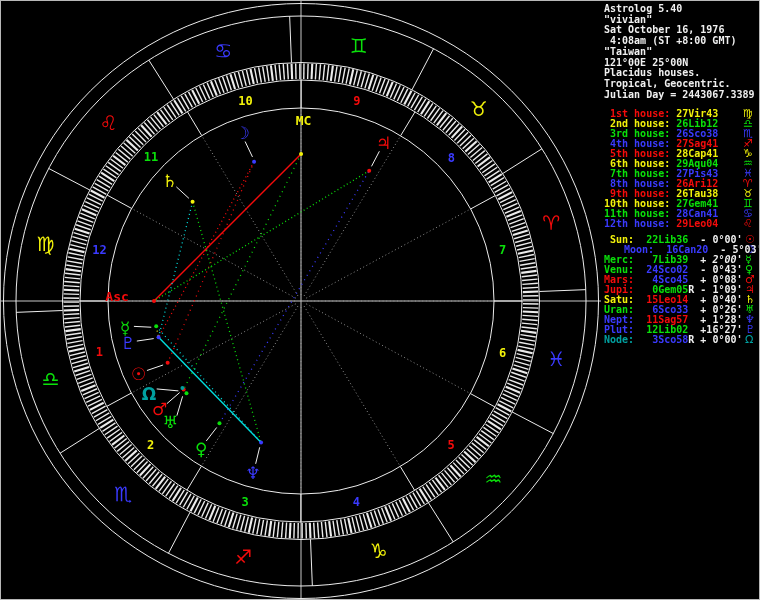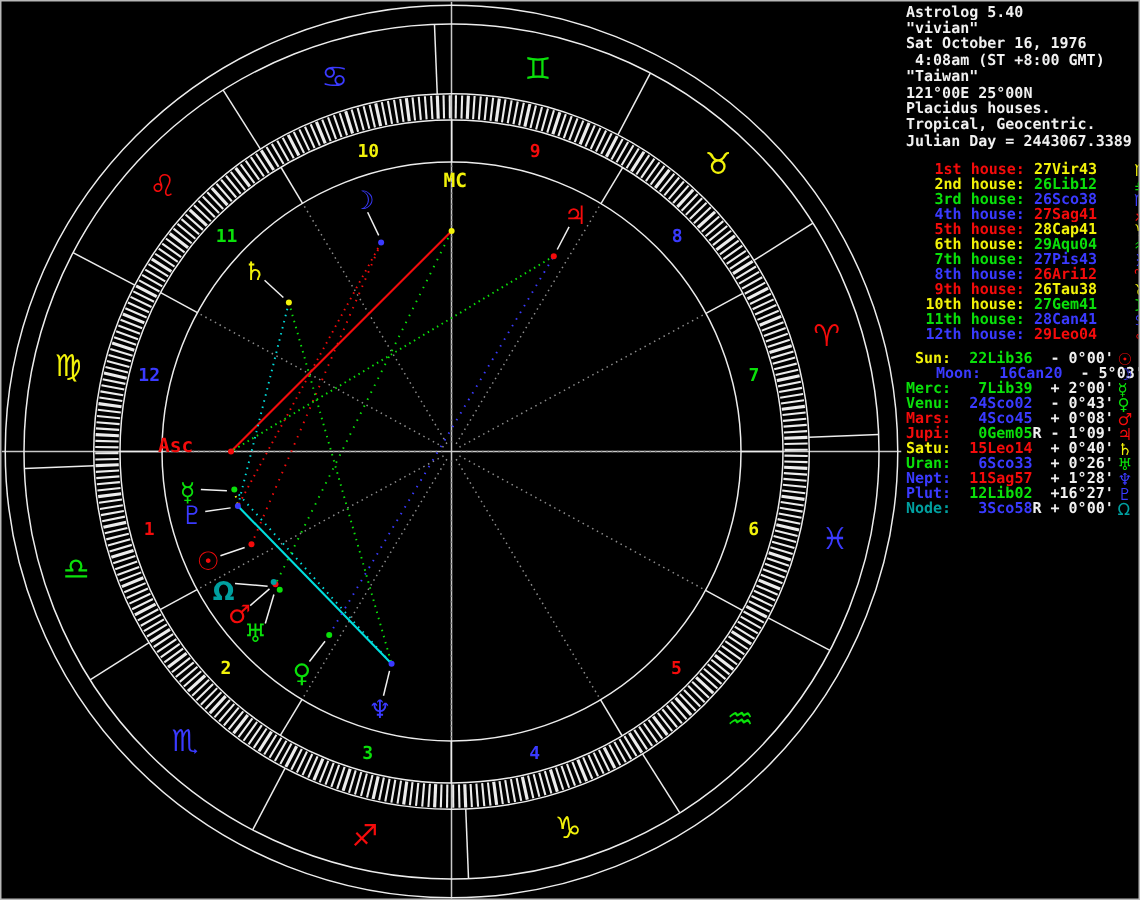--- a/index.html
+++ b/index.html
@@ -3,21 +3,21 @@
 <meta charset="utf-8">
 <style>
   html,body{margin:0;padding:0;background:#222;}
   #root{position:relative;width:760px;height:600px;background:#000;
         box-sizing:border-box;border:1px solid #b8b8b8;overflow:hidden;
         font-family:"DejaVu Sans Mono",monospace;}
   #wheel{position:absolute;left:0;top:0;}
   #sidebar{position:absolute;left:602px;top:0;width:157px;height:600px;}
   .tline{white-space:pre;font:bold 10px "DejaVu Sans Mono",monospace;line-height:10.7px;color:#f0f0f0;}
   #header-block{position:absolute;left:1px;top:3px;}
-  #houses-block{position:absolute;left:14px;top:108px;}
+  #houses-block{position:absolute;left:1px;top:108px;}
   #planets-block{position:absolute;left:1px;top:234px;}
   #stats-block{position:absolute;left:1px;top:352px;}
   #houses-block .trow,#planets-block .trow{position:relative;white-space:pre;
       font:bold 10px "DejaVu Sans Mono",monospace;line-height:10px;height:10px;}
   #stats-block .trow{white-space:pre;font:bold 10px "DejaVu Sans Mono",monospace;
       line-height:9.45px;color:#f0f0f0;}
   .sym{position:absolute;top:-1px;font:11px "DejaVu Sans",sans-serif;line-height:11px;}
   .hsym{left:139px;} .psym{left:141px;}
 </style>
 </head>
@@ -525,21 +525,21 @@
         <div class="trow"><span style="color: rgb(10, 224, 10);"> 7th house: </span><span style="color: rgb(58, 58, 255);">27Pis43</span><span class="sym hsym" style="color: rgb(58, 58, 255);">♓</span></div>
         <div class="trow"><span style="color: rgb(58, 58, 255);"> 8th house: </span><span style="color: rgb(244, 11, 11);">26Ari12</span><span class="sym hsym" style="color: rgb(244, 11, 11);">♈</span></div>
         <div class="trow"><span style="color: rgb(244, 11, 11);"> 9th house: </span><span style="color: rgb(242, 242, 10);">26Tau38</span><span class="sym hsym" style="color: rgb(242, 242, 10);">♉</span></div>
         <div class="trow"><span style="color: rgb(242, 242, 10);">10th house: </span><span style="color: rgb(10, 224, 10);">27Gem41</span><span class="sym hsym" style="color: rgb(10, 224, 10);">♊</span></div>
         <div class="trow"><span style="color: rgb(10, 224, 10);">11th house: </span><span style="color: rgb(58, 58, 255); text-align: right;">28Can41</span><span class="sym hsym" style="color: rgb(58, 58, 255);">♋</span></div>
         <div class="trow"><span style="color: rgb(58, 58, 255);">12th house: </span><span style="color: rgb(244, 11, 11);">29Leo04</span><span class="sym hsym" style="color: rgb(244, 11, 11);">♌</span></div>
       </div>
     <div id="planets-block">
         <div class="trow"><span style="color: rgb(242, 242, 10);"> Sun:</span><span style="color: rgb(10, 224, 10);">  22Lib36</span><span style="color: rgb(240, 240, 240);"> </span><span style="color: rgb(240, 240, 240);"> - 0°00'</span><span class="sym psym" style="color: rgb(244, 11, 11);">☉</span></div>
         <div class="trow"><span style="color: rgb(58, 58, 255); padding-left: 20px;">Moon:</span><span style="color: rgb(58, 58, 255);">  16Can20</span><span style="color: rgb(240, 240, 240);"> </span><span style="color: rgb(240, 240, 240);"> - 5°03'</span><span class="sym psym" style="color: rgb(58, 58, 255);">☽</span></div>
-        <div class="trow"><span style="color: rgb(10, 224, 10);">Merc:</span><span style="color: rgb(10, 224, 10); text-align: center;">   7Lib39</span><span style="color: rgb(240, 240, 240);"> </span><span style="color: rgb(240, 240, 240);"> + 2°00'</span><span class="sym psym" style="color: rgb(10, 224, 10);">☿</span></div>
+        <div class="trow"><span style="color: rgb(10, 224, 10);">Merc:</span><span style="color: rgb(10, 224, 10); text-align: center;">   7Lib39</span><span style="color: rgb(240, 240, 240);"> </span><span style="color: rgb(240, 240, 240); font-style: italic;"> + 2°00'</span><span class="sym psym" style="color: rgb(10, 224, 10);">☿</span></div>
         <div class="trow"><span style="color: rgb(10, 224, 10);">Venu:</span><span style="color: rgb(58, 58, 255);">  24Sco02</span><span style="color: rgb(240, 240, 240);"> </span><span style="color: rgb(240, 240, 240);"> - 0°43'</span><span class="sym psym" style="color: rgb(10, 224, 10);">♀</span></div>
         <div class="trow"><span style="color: rgb(244, 11, 11);">Mars:</span><span style="color: rgb(58, 58, 255);">   4Sco45</span><span style="color: rgb(240, 240, 240);"> </span><span style="color: rgb(240, 240, 240);"> + 0°08'</span><span class="sym psym" style="color: rgb(244, 11, 11);">♂</span></div>
         <div class="trow"><span style="color: rgb(244, 11, 11);">Jupi:</span><span style="color: rgb(10, 224, 10);">   0Gem05</span><span style="color: rgb(240, 240, 240);">R</span><span style="color: rgb(240, 240, 240);"> - 1°09'</span><span class="sym psym" style="color: rgb(244, 11, 11);">♃</span></div>
         <div class="trow"><span style="color: rgb(242, 242, 10);">Satu:</span><span style="color: rgb(244, 11, 11);">  15Leo14</span><span style="color: rgb(240, 240, 240);"> </span><span style="color: rgb(240, 240, 240);"> + 0°40'</span><span class="sym psym" style="color: rgb(242, 242, 10);">♄</span></div>
         <div class="trow"><span style="color: rgb(10, 224, 10);">Uran:</span><span style="color: rgb(58, 58, 255);">   6Sco33</span><span style="color: rgb(240, 240, 240);"> </span><span style="color: rgb(240, 240, 240);"> + 0°26'</span><span class="sym psym" style="color: rgb(10, 224, 10);">♅</span></div>
         <div class="trow"><span style="color: rgb(58, 58, 255);">Nept:</span><span style="color: rgb(244, 11, 11);">  11Sag57</span><span style="color: rgb(240, 240, 240);"> </span><span style="color: rgb(240, 240, 240);"> + 1°28'</span><span class="sym psym" style="color: rgb(58, 58, 255);">♆</span></div>
         <div class="trow"><span style="color: rgb(58, 58, 255);">Plut:</span><span style="color: rgb(10, 224, 10);">  12Lib02</span><span style="color: rgb(240, 240, 240);"> </span><span style="color: rgb(240, 240, 240);"> +16°27'</span><span class="sym psym" style="color: rgb(58, 58, 255);">♇</span></div>
         <div class="trow"><span style="color: rgb(0, 160, 160);">Node:</span><span style="color: rgb(58, 58, 255);">   3Sco58</span><span style="color: rgb(240, 240, 240);">R</span><span style="color: rgb(240, 240, 240);"> + 0°00'</span><span class="sym psym" style="color: rgb(0, 160, 160);">Ω</span></div>
       </div>
   </div>

